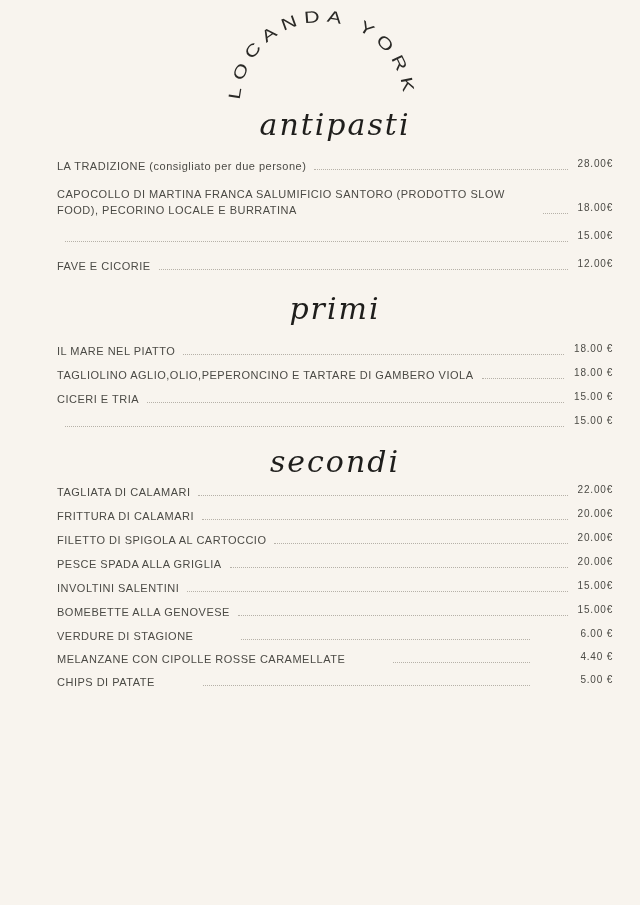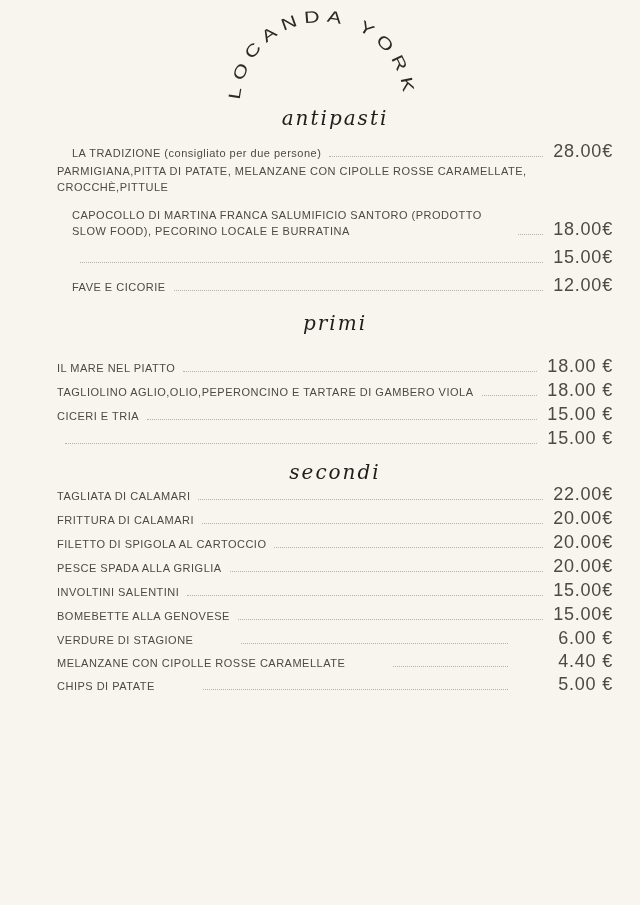--- a/index.html
+++ b/index.html
@@ -22,53 +22,53 @@
     font-family:"Liberation Sans", sans-serif;
     font-size:16.5px;
     letter-spacing:5px;
     fill:#2b2a27;
   }
   .content{padding:0 27px 0 57px;}
   .script-title{
     font-family:"DejaVu Serif", serif;
     font-style:italic;
     font-weight:400;
-    font-size:20px;
+    font-size:30px;
     line-height:1.25;
     letter-spacing:2px;
     color:var(--heading);
     text-align:center;
   }
   .t-antipasti{margin:-6px 0 14px 0;}
-  .t-primi{margin:16px 0 24px 0;text-align:center;}
+  .t-primi{margin:16px 0 16px 0;text-align:center;}
   .t-secondi{margin:12px 0 3px 0;}
   .t-contorni{margin:8px 0 6px 0;}
   .row{
     display:flex;
     align-items:flex-end;
   }
-  .sec-antipasti .row{margin-bottom:12px;margin-left:15px;}
+  .sec-antipasti .row{margin-bottom:12px;}
   .sec-primi .row,.sec-secondi .row{margin-bottom:8px;}
   .sec-contorni .row{margin-bottom:7px;gap:40px;}
   .iname{
     font-size:11px;
     letter-spacing:0.5px;
     line-height:16px;
     color:var(--text);
     flex:0 1 auto;
   }
   .leader{
     flex:1 1 30px;
     min-width:25px;
     border-bottom:1px dotted var(--leader);
     margin:0 10px 4px 8px;
     height:0;
   }
   .price{
-    font-size:18px;
+    font-size:10px;
     letter-spacing:0.8px;
     line-height:16px;
     white-space:nowrap;
     color:var(--text);
     position:relative;
     top:-2px;
   }
   .desc{
     font-size:11px;
     letter-spacing:0.5px;
@@ -101,21 +101,20 @@
 
   <main class="content">
 
     <h2 class="script-title t-antipasti">antipasti</h2>
     <section class="menu-section sec-antipasti">
       <div class="row">
         <span class="iname">LA TRADIZIONE (consigliato per due persone)</span>
         <span class="leader"></span>
         <span class="price">28.00€</span>
       </div>
-      <div class="desc">PARMIGIANA,PITTA DI PATATE, MELANZANE CON CIPOLLE ROSSE CARAMELLATE, CROCCHÈ,PITTULE</div>
       <div class="row">
         <span class="iname">CAPOCOLLO DI MARTINA FRANCA SALUMIFICIO SANTORO (PRODOTTO SLOW FOOD), PECORINO LOCALE E BURRATINA</span>
         <span class="leader"></span>
         <span class="price">18.00€</span>
       </div>
       <div class="row">
         <span class="leader"></span>
         <span class="price">15.00€</span>
       </div>
       <div class="row">

